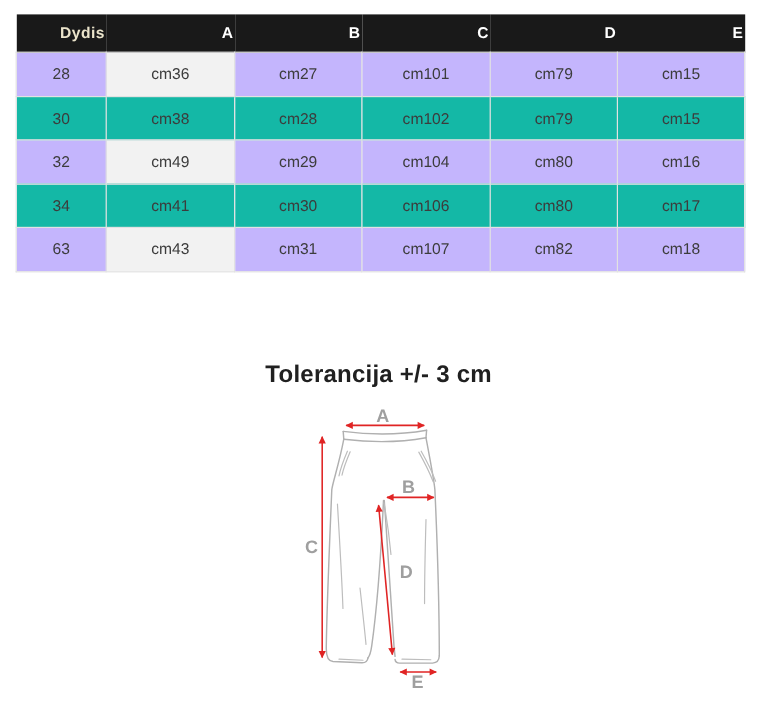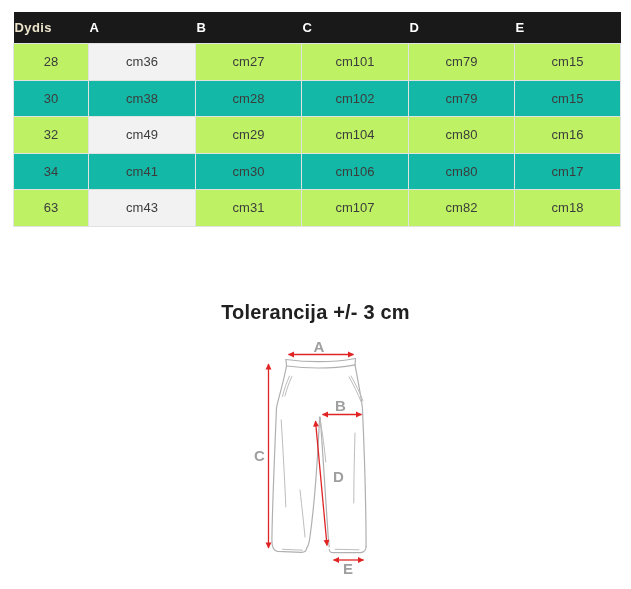--- a/index.html
+++ b/index.html
@@ -17,32 +17,32 @@
     width: 607px;
     border-collapse: collapse;
     table-layout: fixed;
   }
   .size-table th {
     background: #191919;
     color: #ffffff;
     font-size: 13px;
     font-weight: 600;
     height: 29px;
-    text-align: left;
+    text-align: right;
     letter-spacing: .4px;
     border: 0;
   }
   .size-table th.size-col-header { color: #ebe4cb; }
   .size-table td {
     border: 1px solid #e2e2e2;
     height: 33.5px;
     text-align: center;
     font-size: 13px;
     color: #3c3c3c;
-    background: #bef264;
+    background: #c4b5fd;
   }
   .size-table tr.striped td { background: #14b8a6; }
   .size-table tr:not(.striped) td.col-a { background: #f2f2f2; text-align: center; }
 
   
   .tolerance-title {
     position: absolute; top: 301px; left: 0;
     width: 631px;
     text-align: center;
     font-size: 20px;

